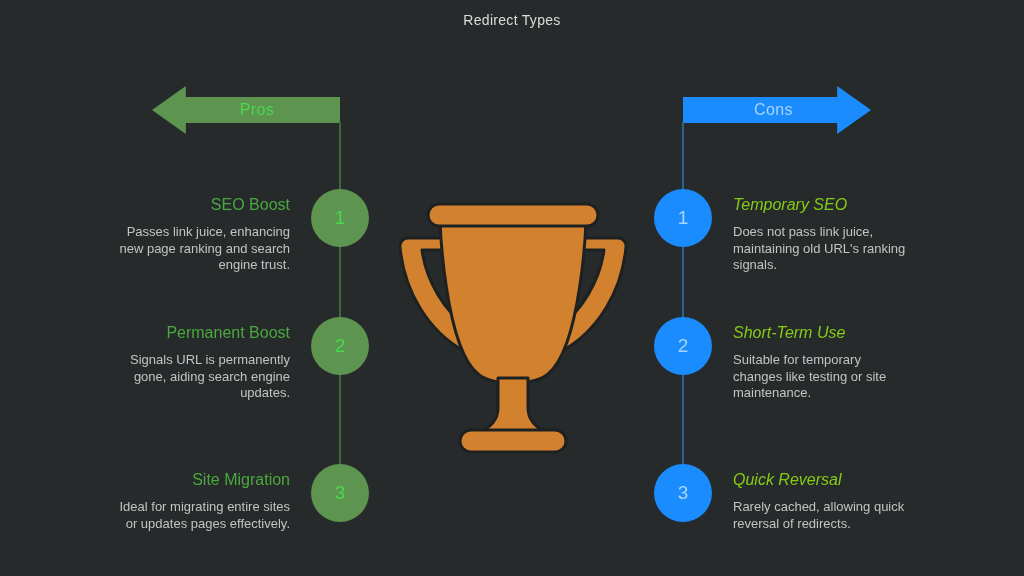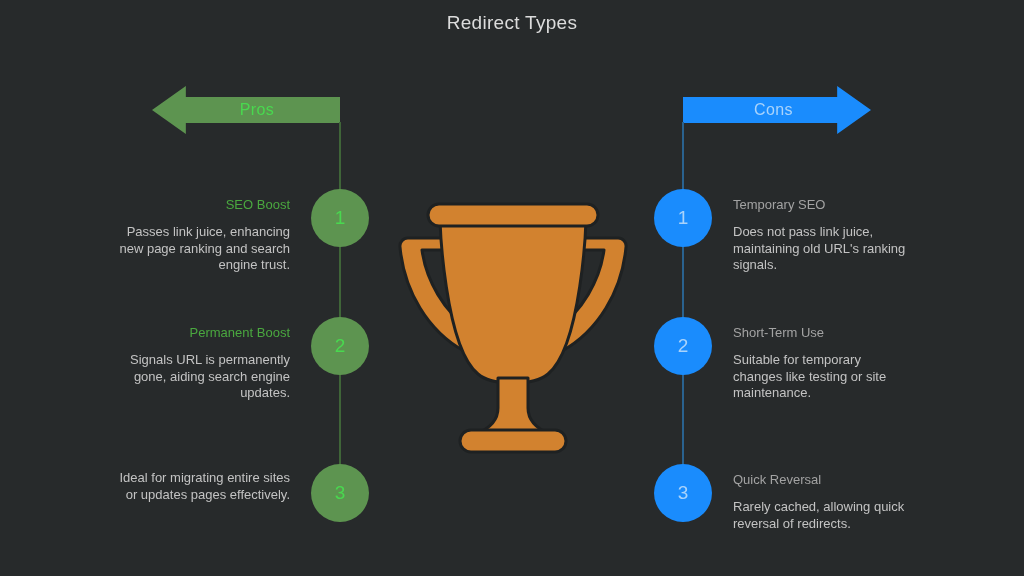--- a/index.html
+++ b/index.html
@@ -9,21 +9,21 @@
     font-family:"Liberation Sans", sans-serif;
     overflow:hidden;
     position:relative;
   }
   .stage{position:absolute;inset:0;}
 
   
   .title{
     position:absolute;top:12px;left:0;width:1024px;
     text-align:center;
-    font-size:19px;
+    font-size:14px;
     letter-spacing:.3px;
     color:#dcdcdc;
   }
 
   
   .arrow{position:absolute;height:48px;}
   .arrow-label{
     position:absolute;top:0;left:0;right:0;height:48px;
     display:flex;align-items:center;justify-content:center;
     font-size:16px;letter-spacing:.4px;
@@ -54,26 +54,26 @@
   .circle{
     position:absolute;width:58px;height:58px;border-radius:50%;
     display:flex;align-items:center;justify-content:center;
     font-size:19px;
   }
   .circle-green{background:#5d9450;color:#49d84f;}
   .circle-blue{background:#1a8cfd;color:#a9d3fb;}
 
   
   .item-text{position:absolute;width:180px;}
-  .item-head{font-size:13px;line-height:20px;margin-bottom:9px;}
+  .item-head{font-size:16px;line-height:20px;margin-bottom:9px;}
   .item-body{font-size:13px;line-height:16.5px;color:#c3c3c3;}
   .left .item-text{text-align:right;}
   .right .item-text{text-align:left;}
   .left .item-head{color:#4aa83f;}
-  .right .item-head{color:#a3a3a3;}
+  .right .item-head{color:#84cc16;font-style:italic;}
 
   
   .trophy{position:absolute;left:398px;top:196px;width:230px;height:262px;}
 </style>
 </head>
 <body>
 
 <div class="stage">
 
   <div class="title">Redirect Types</div>
@@ -100,20 +100,21 @@
     </div>
     <div class="item-text" style="left:110px;top:323px;">
       <div class="item-head">Permanent Boost</div>
       <div class="item-body">Signals URL is permanently gone, aiding search engine updates.</div>
     </div>
 
     <div class="circle circle-green" style="left:311px;top:464px;">
       <span>3</span>
     </div>
     <div class="item-text" style="left:110px;top:470px;">
+      <div class="item-head">Site Migration</div>
       <div class="item-body">Ideal for migrating entire sites or updates pages effectively.</div>
     </div>
   </div>
 
   <div class="trophy">
     <svg viewBox="0 0 230 262" width="230" height="262" aria-hidden="true">
 
       <path d="M58 42 H10 a8 8 0 0 0 -8 9 c4 44 28 84 64 104 l6 -22 C46 116 28 84 24 54 h34 Z" fill="#d2822f" stroke="#1e2122" stroke-width="3" stroke-linejoin="round"></path>
 
       <path d="M172 42 h48 a8 8 0 0 1 8 9 c-4 44 -28 84 -64 104 l-6 -22 c26 -17 44 -49 48 -79 h-34 Z" fill="#d2822f" stroke="#1e2122" stroke-width="3" stroke-linejoin="round"></path>

